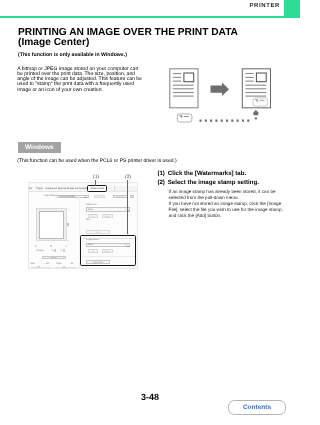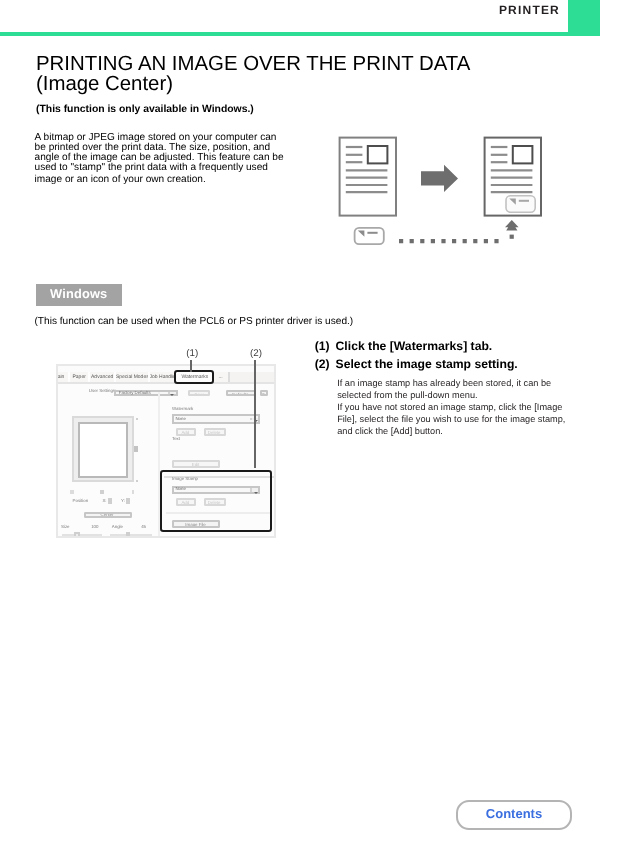--- a/index.html
+++ b/index.html
@@ -6,21 +6,21 @@
   body{width:300px;height:425px;background:#ffffff;font-family:"Liberation Sans",sans-serif;
        -webkit-font-smoothing:antialiased;text-rendering:geometricPrecision;overflow:hidden;position:relative;filter:grayscale(0);}
   .page{position:absolute;inset:0;}
 
   
   .hdr-green-block{position:absolute;left:284px;top:0;width:16px;height:18px;background:#2ddc95;}
   .hdr-rule{position:absolute;left:0;top:16px;width:300px;height:2px;background:#2ddc95;}
   .hdr-label{position:absolute;right:20px;top:3px;font-size:6px;font-weight:bold;letter-spacing:.6px;color:#231f20;}
 
   
-  .title{position:absolute;left:18px;top:28px;width:270px;font-size:10.2px;font-weight:normal;color:#000;line-height:10.4px;letter-spacing:0px;}
+  .title{position:absolute;left:18px;top:28px;width:270px;font-size:10.2px;font-weight:bold;color:#000;line-height:10.4px;letter-spacing:0px;}
   .subnote{position:absolute;left:18px;top:52px;font-size:5.2px;font-weight:bold;color:#000;}
 
   
   .intro{position:absolute;left:17.3px;top:66.6px;width:126px;font-size:5.05px;line-height:5.25px;color:#000;}
 
   .illus{position:absolute;left:160px;top:60px;width:140px;height:70px;}
   
   .winbadge{position:absolute;left:17.6px;top:142px;width:43.5px;height:11.2px;background:#a3a3a3;color:#fff;
             font-size:6.4px;font-weight:bold;text-align:center;line-height:11.4px;letter-spacing:.1px;filter:grayscale(0);}
   .winnote{position:absolute;left:17.25px;top:157.8px;font-size:5.05px;color:#000;white-space:nowrap;}
@@ -222,14 +222,15 @@
     <div class="step step2">
       <span class="num">(2)</span>
       <div class="txt">Select the image stamp setting.</div>
       <div class="sub">
         <div>If an image stamp has already been stored, it can be selected from the pull-down menu.</div>
         <div>If you have not stored an image stamp, click the [Image File], select the file you wish to use for the image stamp, and click the [Add] button.</div>
       </div>
     </div>
   </div>
 
+  <div class="pgnum">3-48</div>
   <div class="contents">Contents</div>
 </div>
 
 </body></html>

